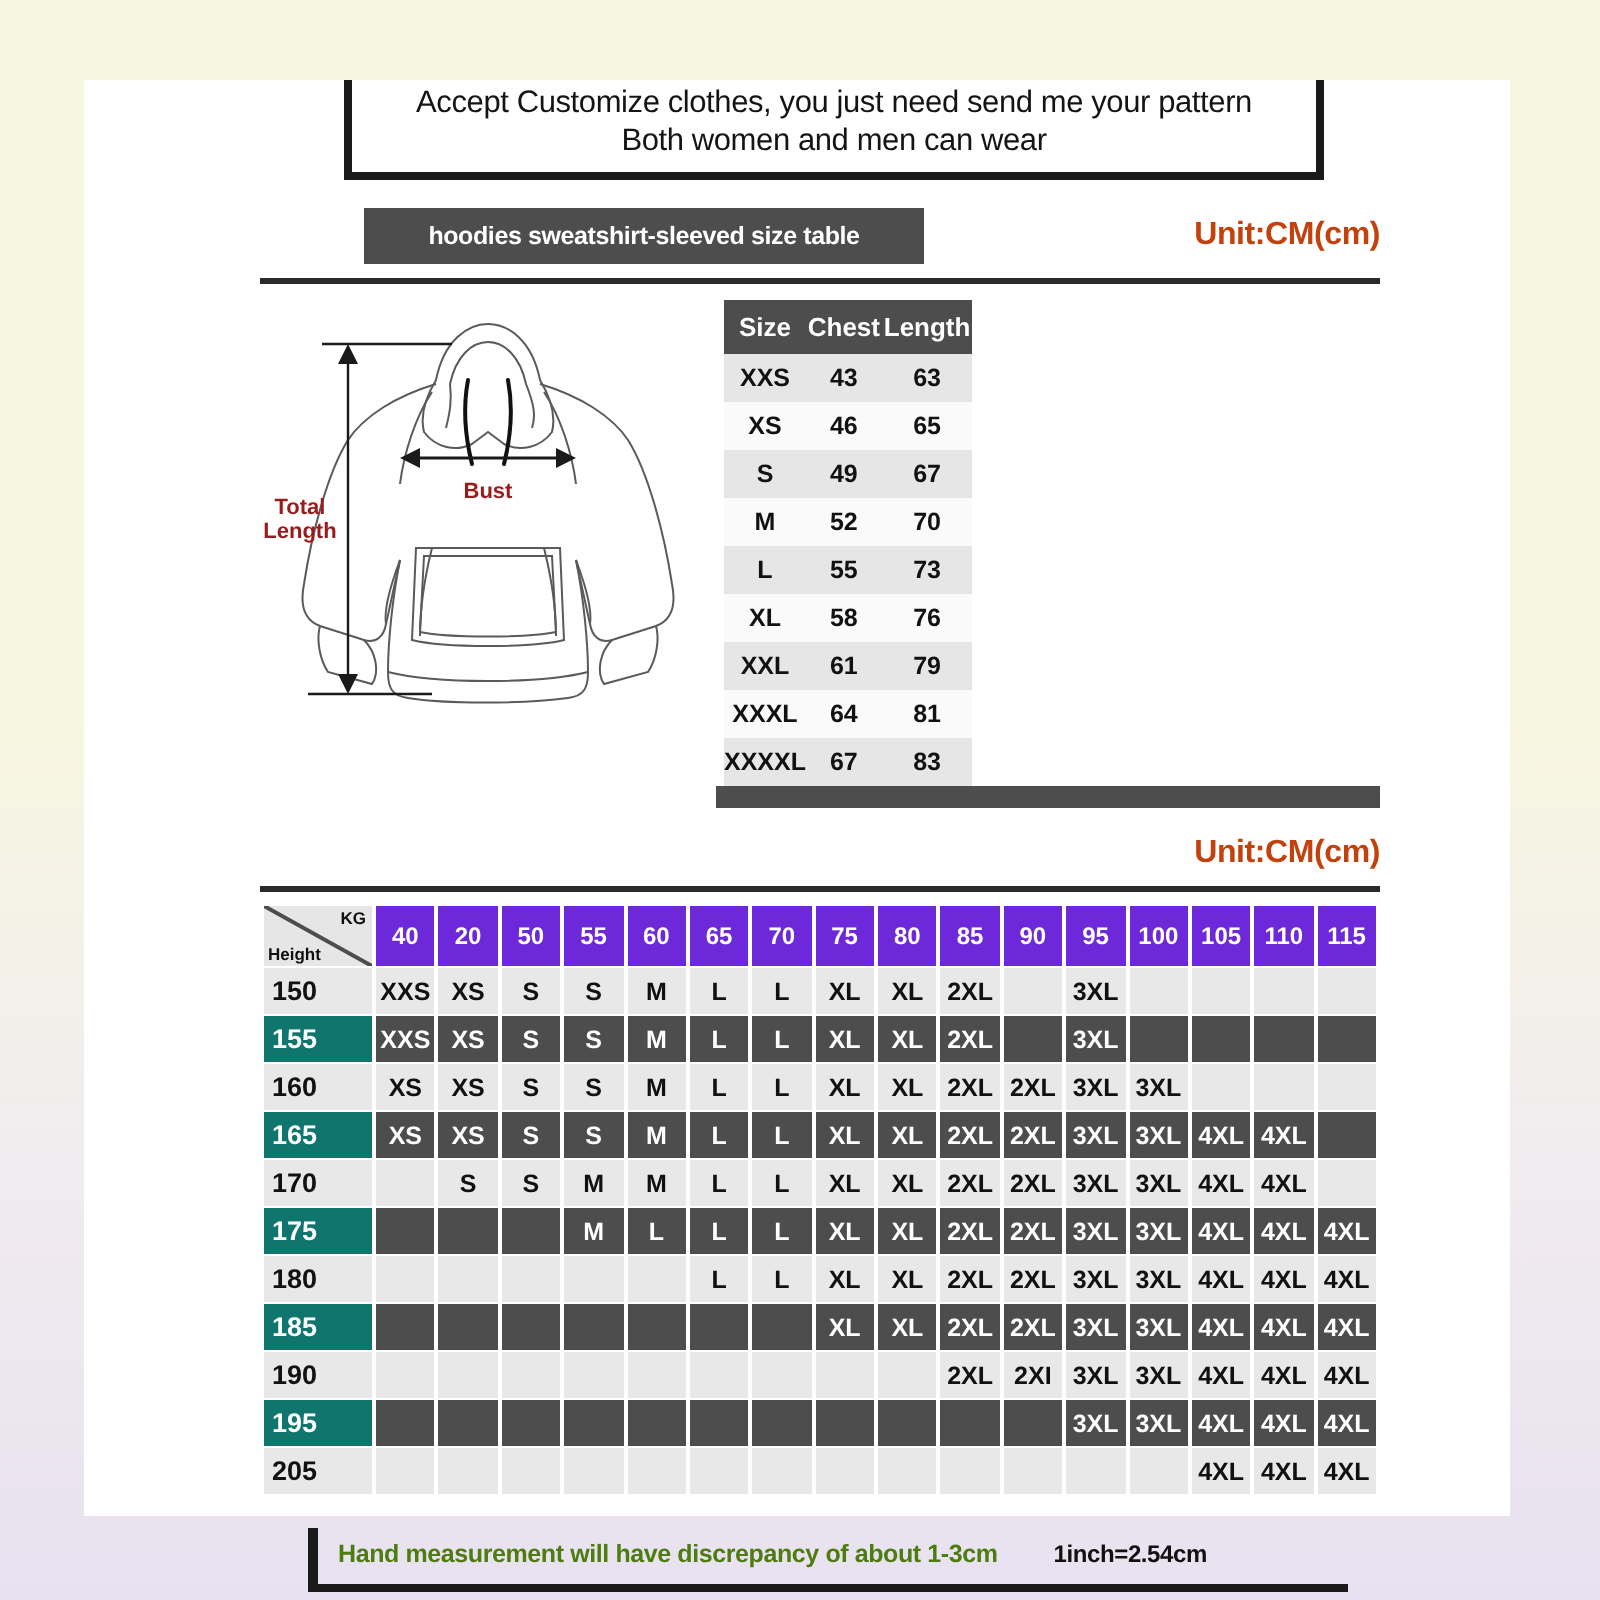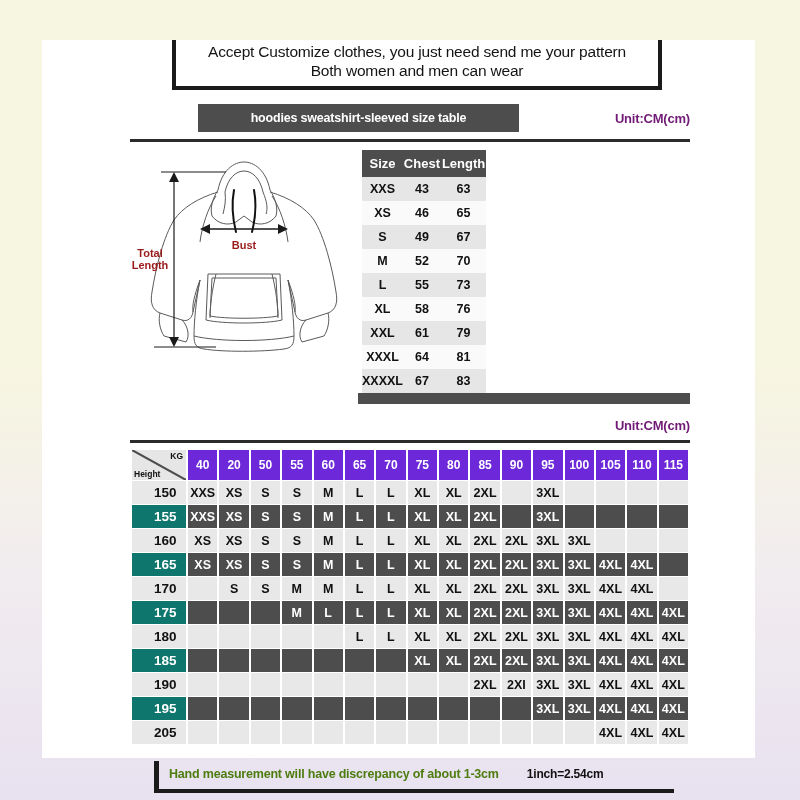--- a/index.html
+++ b/index.html
@@ -60,26 +60,26 @@
     background: #4d4d4d;
     color: #ffffff;
     font-size: 12.5px;
     font-weight: bold;
     text-align: center;
     padding: 7px 10px;
     letter-spacing: -0.2px;
     white-space: nowrap;
     box-sizing: border-box;
   }
-  .bar1 { width: 321px; margin-left: 68px; }
+  .bar1 { width: 280px; margin-left: 52px; }
   .bar2 { width: 360px; margin-left: 84px; }
   .unit {
-    font-size: 13px;
-    font-weight: bold;
-    color: #701a75;
+    font-size: 16px;
+    font-weight: bold;
+    color: #c2410c;
     margin-left: auto;
     white-space: nowrap;
     letter-spacing: -0.2px;
   }
 
   .rule {
     height: 3px;
     background: #2b2b2b;
     width: 100%;
     margin-top: 7px;
@@ -178,21 +178,21 @@
     font-size: 12.5px;
     font-weight: bold;
     height: 23px;
     padding: 0;
   }
   table.rec tr.light td { background: #e8e8e8; color: #111; }
   table.rec tr.dark  td { background: #4d4d4d; color: #ffffff; }
   table.rec td.ht {
     font-size: 13.5px;
     text-align: left;
-    padding-left: 22px;
+    padding-left: 4px;
   }
   table.rec tr.light td.ht { background: #e8e8e8; }
   table.rec tr.dark  td.ht { background: #0f766e; }
 
   
   .footnote {
     margin-top: 16px;
     margin-left: 24px;
     width: 520px;
     border-left: 5px solid #1a1a1a;

